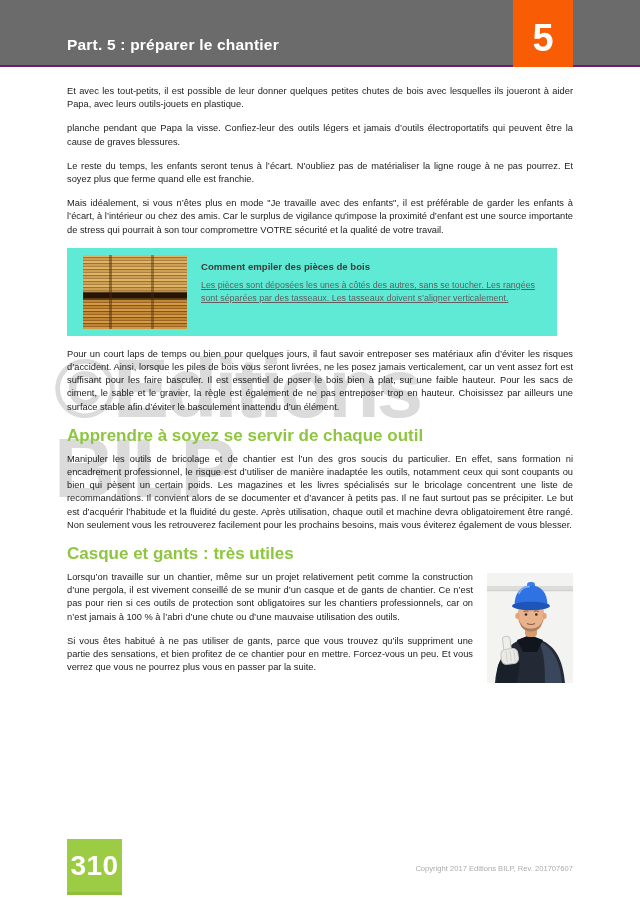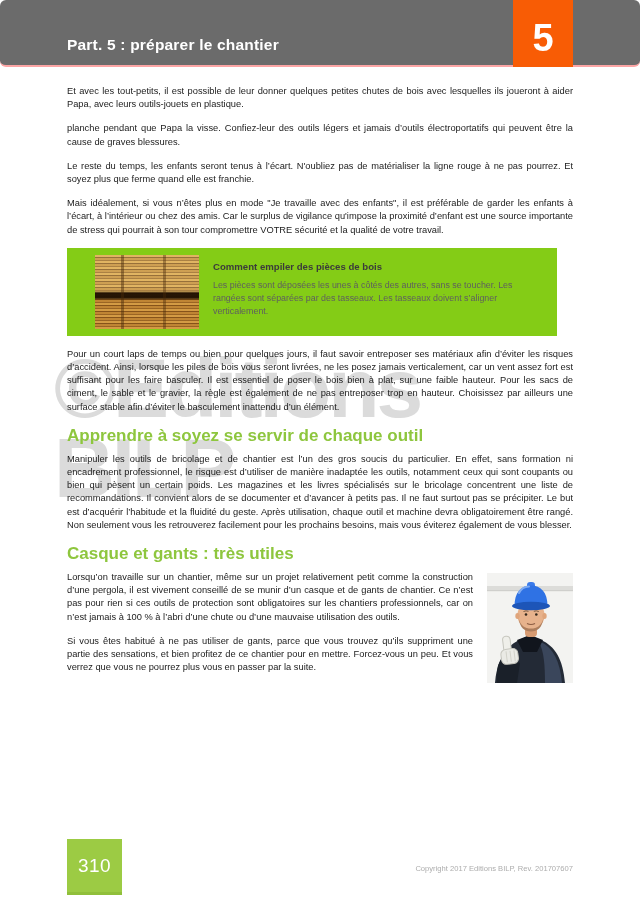--- a/index.html
+++ b/index.html
@@ -1,57 +1,57 @@
 <!DOCTYPE html>
 <html><head>
 <meta charset="utf-8">
 <style>
   html,body{margin:0;padding:0;background:#ffffff;}
   body{width:640px;height:898px;overflow:hidden;position:relative;
        font-family:"Liberation Sans",sans-serif;color:#1b1b1b;}
 
   
   .topbar{position:absolute;left:0;top:0;width:640px;height:67px;background:#6B6B6B;
-          border-bottom:2px solid #fca5a5;box-sizing:border-box;border-radius:6px;}
+          border-bottom:2px solid #701a75;box-sizing:border-box;}
   .topbar-title{position:absolute;left:67px;top:36px;color:#ffffff;font-weight:bold;
           font-size:15.5px;letter-spacing:.2px;}
   .chapter-box{position:absolute;left:513px;top:0;width:60px;height:67px;background:#F85C05;
           display:flex;align-items:center;justify-content:center;}
   .chapter-num{color:#ffffff;font-weight:bold;font-size:38px;margin-top:10px;}
 
   
   .watermark{position:absolute;left:54px;top:348px;z-index:0;color:#DBDBDB;
           font-weight:bold;font-size:84px;line-height:80px;letter-spacing:-3px;
           white-space:nowrap;user-select:none;}
 
   
   .content{position:absolute;left:67px;top:67px;width:506px;z-index:1;padding-top:18px;}
   p.body{margin:0 0 11px 0;font-size:9.3px;line-height:13.2px;text-align:justify;color:#1b1b1b;}
   h2.green{margin:12px 0 7px 0;font-size:17px;line-height:20px;color:#8EC63E;font-weight:bold;}
 
   
-  .infobox{background:#84cc16;padding:7px 28px;display:flex;align-items:flex-start;
+  .infobox{background:#5eead4;padding:7px 16px;display:flex;align-items:flex-start;
           margin:0 16px 1px 0;}
   .wood-photo{width:104px;height:74px;flex:0 0 104px;margin-right:14px;
       background:
         linear-gradient(90deg,rgba(70,40,8,0) 0 26px,rgba(70,40,8,.45) 26px 29px,rgba(70,40,8,0) 29px 68px,rgba(70,40,8,.4) 68px 71px,rgba(70,40,8,0) 71px),
         linear-gradient(180deg,rgba(255,235,170,.22) 0 36px,rgba(30,15,2,.95) 38px 43px,rgba(190,110,25,.18) 45px 100%),
         repeating-linear-gradient(180deg,#D8A54E 0 2px,#7A4D1A 2px 3px,#C08A3A 3px 5px,#936326 5px 6px);}
   .infobox-text{flex:1;padding-top:6px;}
   .infobox-title{font-size:9.6px;font-weight:bold;color:#3b3b3b;margin:0 0 7px 0;}
-  .infobox-body{font-size:8.9px;line-height:13px;color:#5f5f5f;margin:0;text-align:left;max-width:356px;}
+  .infobox-body{font-size:8.9px;line-height:13px;color:#5f5f5f;margin:0;text-align:left;max-width:356px;text-decoration:underline;}
 
   
   .worker-photo{float:right;width:86px;height:110px;margin:2px 0 4px 14px;}
 
   
   .pagenum-box{position:absolute;left:67px;top:839px;width:55px;height:56px;background:#9CCB44;
           display:flex;align-items:center;justify-content:center;z-index:1;
           border-bottom:3px solid #90BF3B;box-sizing:border-box;}
-  .pagenum{color:#ffffff;font-size:19px;font-weight:normal;letter-spacing:.5px;}
+  .pagenum{color:#ffffff;font-size:28px;font-weight:bold;letter-spacing:.5px;}
   .copyright{position:absolute;right:67px;top:864px;font-size:7.6px;color:#ADADAD;z-index:1;}
 
   .clear{clear:both;}
 </style>
 </head>
 <body>
 
 <div class="watermark">
   <div>©Editions</div>
   <div>BILP</div>

